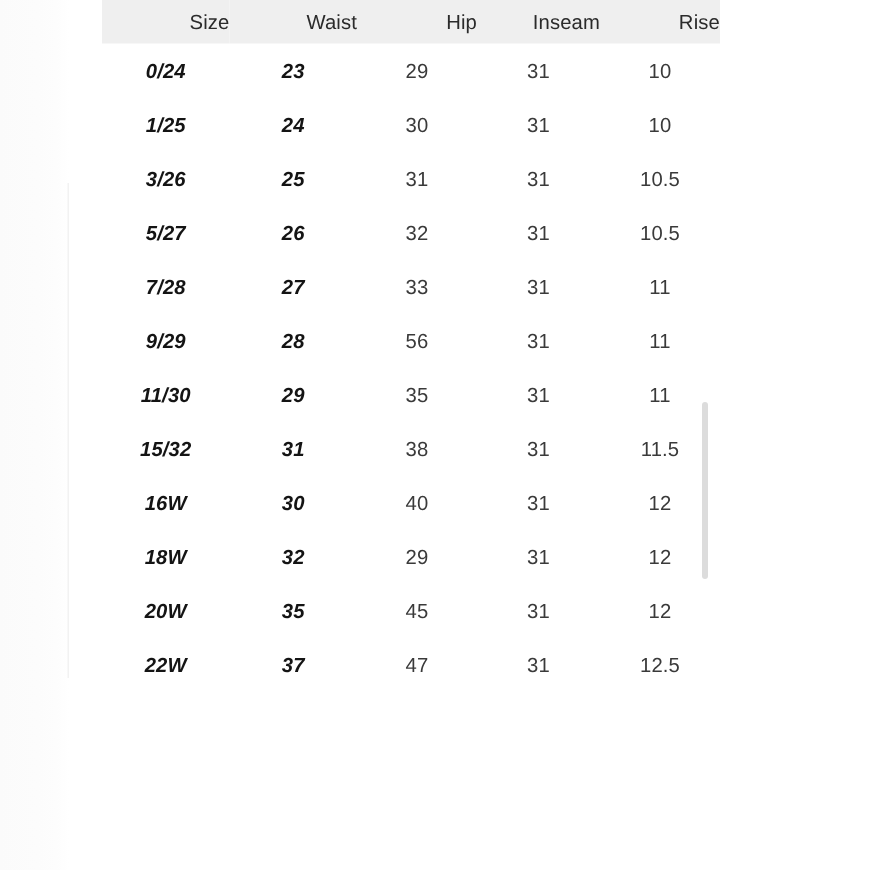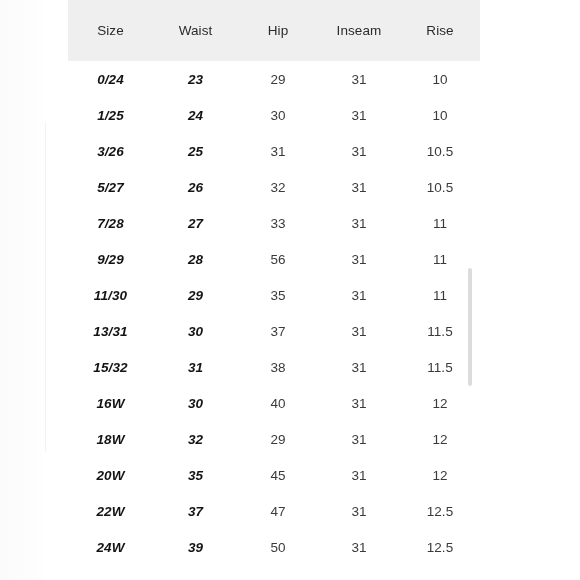--- a/index.html
+++ b/index.html
@@ -66,22 +66,22 @@
     border-collapse: collapse;
     table-layout: fixed;
   }
   table.size-table thead tr {
     background: #efefef;
   }
   table.size-table th {
     font-weight: 400;
     font-size: 13.5px;
     color: #2b2b2b;
-    text-align: center;
-    padding: 16px;
+    text-align: right;
+    padding: 0;
     height: 29px;
     vertical-align: middle;
     letter-spacing: 0.1px;
   }
   table.size-table td {
     font-size: 13.5px;
     color: #3a3a3a;
     text-align: center;
     padding: 0;
     height: 36px;
@@ -174,27 +174,20 @@
           <td class="c4">11</td>
         </tr>
         <tr>
           <td class="c0">11/30</td>
           <td class="c1">29</td>
           <td class="c2">35</td>
           <td class="c3">31</td>
           <td class="c4">11</td>
         </tr>
         <tr>
-          <td class="c0">13/31</td>
-          <td class="c1">30</td>
-          <td class="c2">37</td>
-          <td class="c3">31</td>
-          <td class="c4">11.5</td>
-        </tr>
-        <tr>
           <td class="c0">15/32</td>
           <td class="c1">31</td>
           <td class="c2">38</td>
           <td class="c3">31</td>
           <td class="c4">11.5</td>
         </tr>
         <tr>
           <td class="c0">16W</td>
           <td class="c1">30</td>
           <td class="c2">40</td>
@@ -215,22 +208,15 @@
           <td class="c3">31</td>
           <td class="c4">12</td>
         </tr>
         <tr>
           <td class="c0">22W</td>
           <td class="c1">37</td>
           <td class="c2">47</td>
           <td class="c3">31</td>
           <td class="c4">12.5</td>
         </tr>
-        <tr>
-          <td class="c0">24W</td>
-          <td class="c1">39</td>
-          <td class="c2">50</td>
-          <td class="c3">31</td>
-          <td class="c4">12.5</td>
-        </tr>
       </tbody>
   </table>
 </div>
 
 </body></html>

